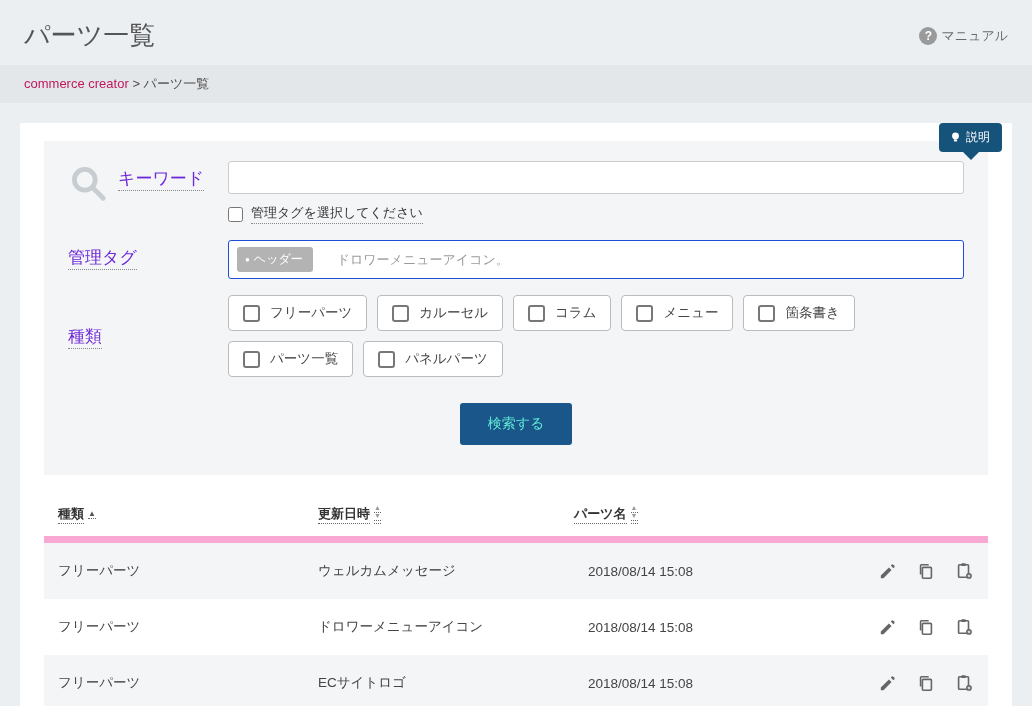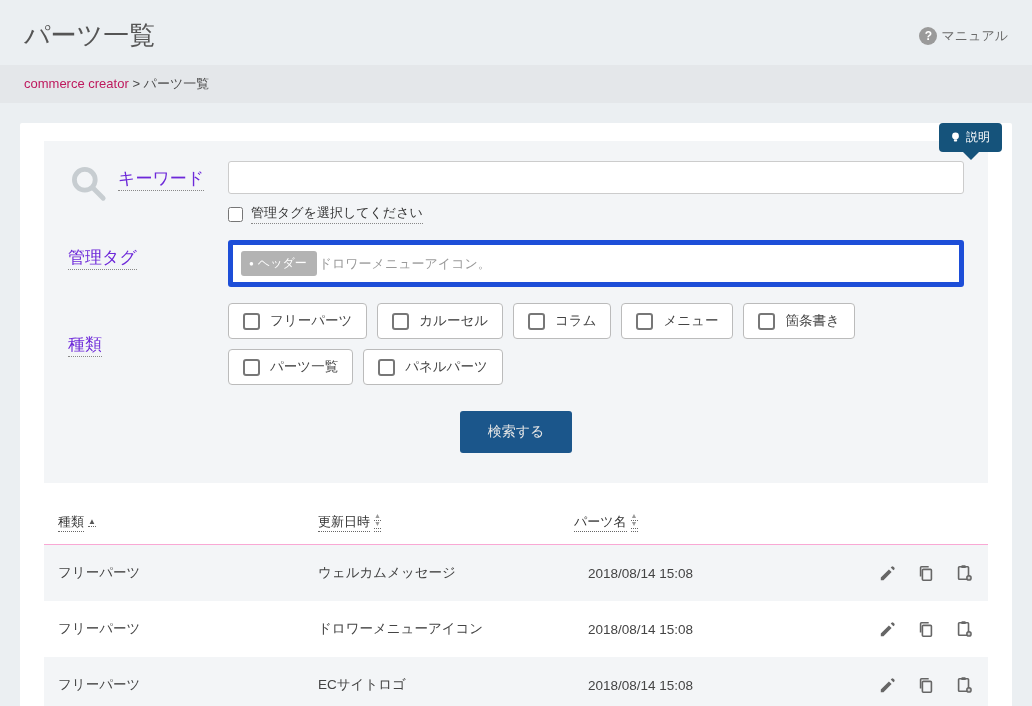--- a/index.html
+++ b/index.html
@@ -16,30 +16,30 @@
 .badge-arrow{width:0;height:0;border-left:8px solid transparent;border-right:8px solid transparent;border-top:8px solid #15537b;margin:0 auto}
 .search-box{background:#f3f5f7;padding:20px 24px;margin-bottom:18px}
 .search-row{display:flex;align-items:flex-start;margin-bottom:16px}
 .search-label{width:160px;text-align:left;padding-right:16px;padding-top:6px;color:#6d28d9;font-size:17px}
 .search-label span{border-bottom:1px dotted #888;padding-bottom:2px}
 .search-input-col{flex:1}
 .text-input{width:100%;border:1px solid #ccc;border-radius:3px;padding:8px 10px;font-size:13px}
 .chk-inline{display:flex;align-items:center;gap:8px;margin-top:10px;font-size:13px}
 .chk-inline label{border-bottom:1px dotted #888;padding-bottom:1px}
 .chk-inline input{width:15px;height:15px}
-.tag-box{width:100%;border:5px solid #1d4ed8;border-radius:3px;padding:6px 8px;background:#fff;display:flex;align-items:center;gap:2px}
+.tag-box{width:100%;border:1px solid #1d4ed8;border-radius:3px;padding:6px 8px;background:#fff;display:flex;align-items:center;gap:24px}
 .tag-chip{background:#b3b3b3;color:#fff;padding:4px 10px 4px 8px;border-radius:3px;font-size:12px;display:flex;align-items:center;gap:4px}
 .tag-chip::before{content:"●";font-size:8px}
 .tag-placeholder{color:#9a9a9a;font-size:13px}
 .type-chips{display:flex;flex-wrap:wrap;gap:10px}
 .type-chip{border:1px solid #bbb;border-radius:4px;padding:8px 14px;display:flex;align-items:center;gap:10px;background:#fff;cursor:pointer;font-size:13.5px;color:#444}
 .type-chip .cb{width:17px;height:17px;border:2px solid #777;border-radius:3px}
 .search-btn-row{text-align:center;padding:10px 0}
-.search-btn{background:#1b568b;color:#e5e5e5;border:none;padding:12px 28px;border-radius:3px;font-size:14px;cursor:pointer}
-.results-head{display:flex;padding:12px 14px;border-bottom:1px solid #f9a8d4;font-weight:normal;font-size:13px}
+.search-btn{background:#1b568b;color:#5eead4;border:none;padding:12px 28px;border-radius:3px;font-size:14px;cursor:pointer}
+.results-head{display:flex;padding:12px 14px;border-bottom:7px solid #f9a8d4;font-weight:bold;font-size:13px}
 .results-head .col{color:#333}
 .results-head .col span{border-bottom:1px dotted #666;padding-bottom:2px}
 .sort-icons{display:inline-flex;flex-direction:column;margin-left:4px;vertical-align:middle;line-height:5px;font-size:7px;color:#999}
 .sort-icons.single{font-size:8px;color:#555}
 .col-type{width:260px}
 .col-name{width:270px}
 .col-date{flex:1}
 .col-actions{width:130px;display:flex;justify-content:flex-end;gap:18px}
 .row{display:flex;align-items:center;padding:18px 14px;font-size:13.5px;color:#444}
 .row:nth-child(even){background:#fff}

